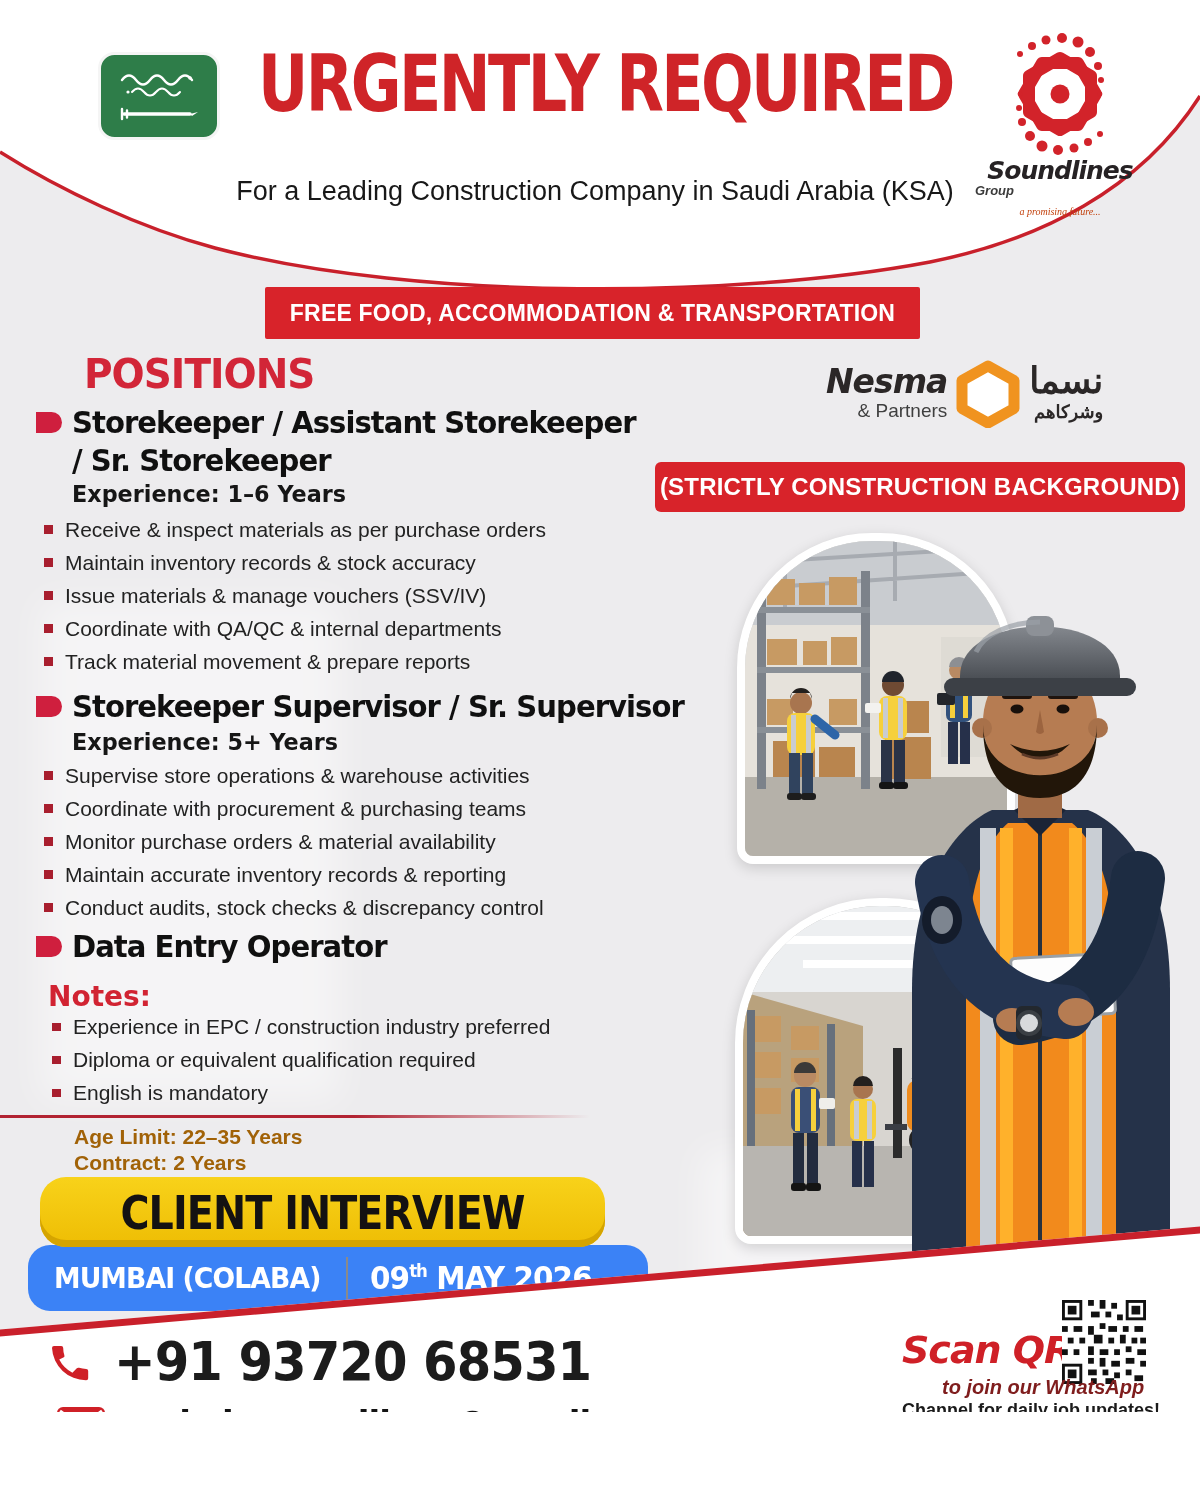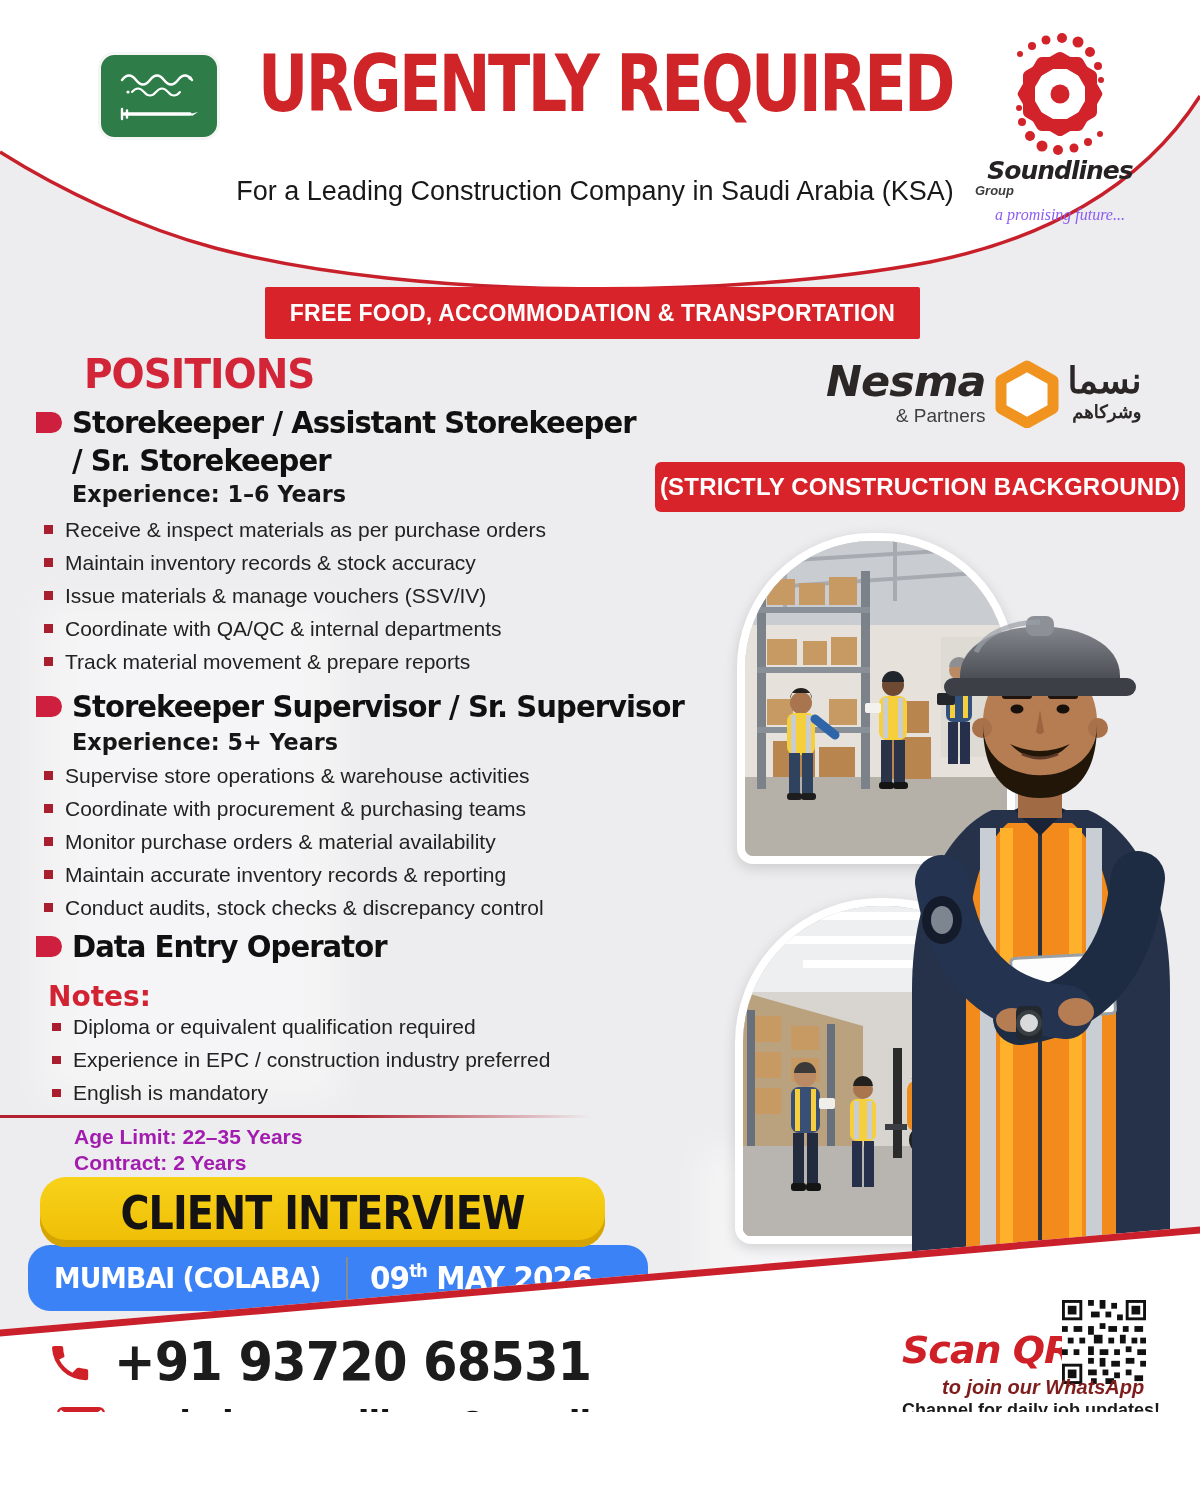--- a/index.html
+++ b/index.html
@@ -11,21 +11,21 @@
   #flag{position:absolute;top:52px;left:98px;z-index:2;}
   #main-title{position:absolute;top:44px;left:258px;z-index:2;
     font-family:"DejaVu Sans",sans-serif;font-weight:800;font-size:72px;line-height:1.05;
     color:#cf2428;letter-spacing:-3px;transform:scale(.86,1.08);transform-origin:left top;white-space:nowrap;}
   #subtitle{position:absolute;top:176px;left:200px;width:790px;z-index:2;text-align:center;
     font-size:27px;font-weight:500;color:#181818;}
   #brand{position:absolute;top:30px;left:975px;width:170px;z-index:2;text-align:center;}
   #brand .brand-name{font-family:"DejaVu Sans",sans-serif;font-style:italic;font-weight:800;
     font-size:25px;color:#262224;letter-spacing:-1px;margin-top:-6px;}
   #brand .brand-group{font-style:italic;font-weight:700;font-size:13px;color:#33b;color:#3b3b3b;text-align:left;padding-right:26px;margin-top:-2px;}
-  #brand .brand-tagline{font-family:"Liberation Serif",serif;font-style:italic;font-size:16px;color:#8b5cf6;margin-top:8px;}
+  #brand .brand-tagline{font-family:"Liberation Serif",serif;font-style:italic;font-size:10px;color:#c2410c;margin-top:8px;}
 
   
   #perks{position:absolute;top:287px;left:265px;width:655px;height:52px;z-index:3;background:#d8232a;
     display:flex;align-items:center;justify-content:center;color:#fff;font-weight:700;font-size:23px;letter-spacing:.2px;border-radius:2px;}
 
   
   #positions-heading{position:absolute;top:350px;left:84px;font-family:"DejaVu Sans",sans-serif;
     font-weight:800;font-size:41px;color:#d22638;letter-spacing:-1px;transform:scale(.95,1);transform-origin:left top;}
   .pos-marker{display:inline-block;width:26px;height:21px;background:#cf1f3e;border-radius:0 12px 12px 0;flex:0 0 26px;}
   .pos-title-row{position:absolute;left:36px;display:flex;gap:10px;align-items:flex-start;}
@@ -33,41 +33,41 @@
     letter-spacing:-1px;line-height:1.28;transform:scale(.97,1);transform-origin:left top;white-space:nowrap;}
   .pos-exp{position:absolute;left:72px;font-weight:700;font-size:23px;color:#161616;font-family:"DejaVu Sans",sans-serif;transform:scale(.97,1);transform-origin:left top;}
   .duty-col{position:absolute;left:44px;width:610px;}
   .duty{display:flex;align-items:baseline;margin-bottom:11.5px;}
   .duty .sq{flex:0 0 9px;width:9px;height:9px;background:#a81e2e;margin-right:12px;position:relative;top:-3px;}
   .duty .duty-text{font-size:21px;font-weight:500;color:#222;line-height:21.5px;white-space:nowrap;}
   #notes-heading{position:absolute;top:980px;left:48px;font-family:"DejaVu Sans",sans-serif;font-weight:800;font-size:28px;color:#d12332;}
   .note .sq{width:8px;height:8px;}
   #terms-divider{position:absolute;top:1115px;left:0;width:590px;height:3px;
     background:linear-gradient(to right,#b22332 0%,#b22332 60%,rgba(178,35,50,0) 100%);}
-  #terms{position:absolute;top:1124px;left:74px;font-size:21px;font-weight:600;color:#a21caf;line-height:26px;}
+  #terms{position:absolute;top:1124px;left:74px;font-size:21px;font-weight:600;color:#a16207;line-height:26px;}
 
   
   #interview-banner{position:absolute;top:1177px;left:40px;width:565px;height:70px;z-index:5;
     background:linear-gradient(#f8d21a,#eebd04);border-radius:26px;box-shadow:inset 0 -7px 0 #d5a400;
     display:flex;align-items:center;justify-content:center;}
   #interview-banner .txt{font-family:"DejaVu Sans",sans-serif;font-weight:800;font-size:44px;color:#141212;
     letter-spacing:-1px;transform:scale(.9,1.05);}
   #schedule-banner{position:absolute;top:1245px;left:28px;width:620px;height:66px;z-index:4;
     background:#3b82f6;border-radius:22px;display:flex;align-items:center;color:#fff;}
   #schedule-banner .loc{font-family:"DejaVu Sans",sans-serif;font-weight:800;font-size:29px;letter-spacing:-1px;
     transform:scale(.92,1);transform-origin:left center;margin-left:26px;white-space:nowrap;}
   #schedule-banner .vdiv{width:2px;height:42px;background:#8a8a8a;margin:0 22px 0 2px;}
   #schedule-banner .date{font-family:"DejaVu Sans",sans-serif;font-weight:800;font-size:32px;letter-spacing:-1px;
     transform:scale(.92,1);transform-origin:left center;white-space:nowrap;}
   #schedule-banner sup{font-size:18px;}
 
   
   #nesma{position:absolute;top:358px;left:826px;z-index:3;display:flex;align-items:center;}
   #nesma .en{text-align:right;margin-right:8px;}
-  #nesma .en .n1{font-family:"DejaVu Sans",sans-serif;font-weight:800;font-style:italic;font-size:43px;color:#2b2727;letter-spacing:-1px;line-height:1;}
+  #nesma .en .n1{font-family:"DejaVu Sans",sans-serif;font-weight:800;font-style:italic;font-size:33px;color:#2b2727;letter-spacing:-1px;line-height:1;}
   #nesma .en .n2{font-size:19px;color:#3f3f3f;margin-top:2px;}
   #nesma .ar{margin-left:8px;color:#2b2727;}
   #nesma .ar .a1{font-size:36px;font-weight:700;line-height:1;}
   #nesma .ar .a2{font-size:18px;font-weight:600;text-align:right;margin-top:2px;}
   #strict-banner{position:absolute;top:462px;left:655px;width:530px;height:50px;z-index:3;background:#d8232a;border-radius:6px;
     display:flex;align-items:center;justify-content:center;color:#fff;font-weight:700;font-size:24px;letter-spacing:.2px;white-space:nowrap;}
 
   .photo{position:absolute;border:8px solid #fff;box-shadow:0 4px 14px rgba(0,0,0,.15);overflow:hidden;background:#cfd3d8;z-index:2;}
   #photo-1{top:533px;left:737px;width:262px;height:315px;border-radius:135px 135px 16px 16px;}
   #photo-2{top:898px;left:735px;width:280px;height:330px;border-radius:145px 145px 16px 16px;}
@@ -225,25 +225,25 @@
 
   <div class="pos-title-row" style="top:928px;">
     <span class="pos-marker" style="margin-top:8px;"></span>
     <span class="pos-title">Data Entry Operator</span>
   </div>
 
   <div id="notes-heading">Notes:</div>
   <div class="duty-col" style="top:1016px;left:52px;">
     <div class="duty note">
         <span class="sq"></span>
+        <span class="duty-text">Experience in EPC / construction industry preferred</span>
+      </div>
+    <div class="duty note">
+        <span class="sq"></span>
         <span class="duty-text">Diploma or equivalent qualification required</span>
-      </div>
-    <div class="duty note">
-        <span class="sq"></span>
-        <span class="duty-text">Experience in EPC / construction industry preferred</span>
       </div>
     <div class="duty note">
         <span class="sq"></span>
         <span class="duty-text">English is mandatory</span>
       </div>
   </div>
 
   <div id="terms-divider"></div>
   <div id="terms">
     <div>Age Limit: 22–35 Years</div>

